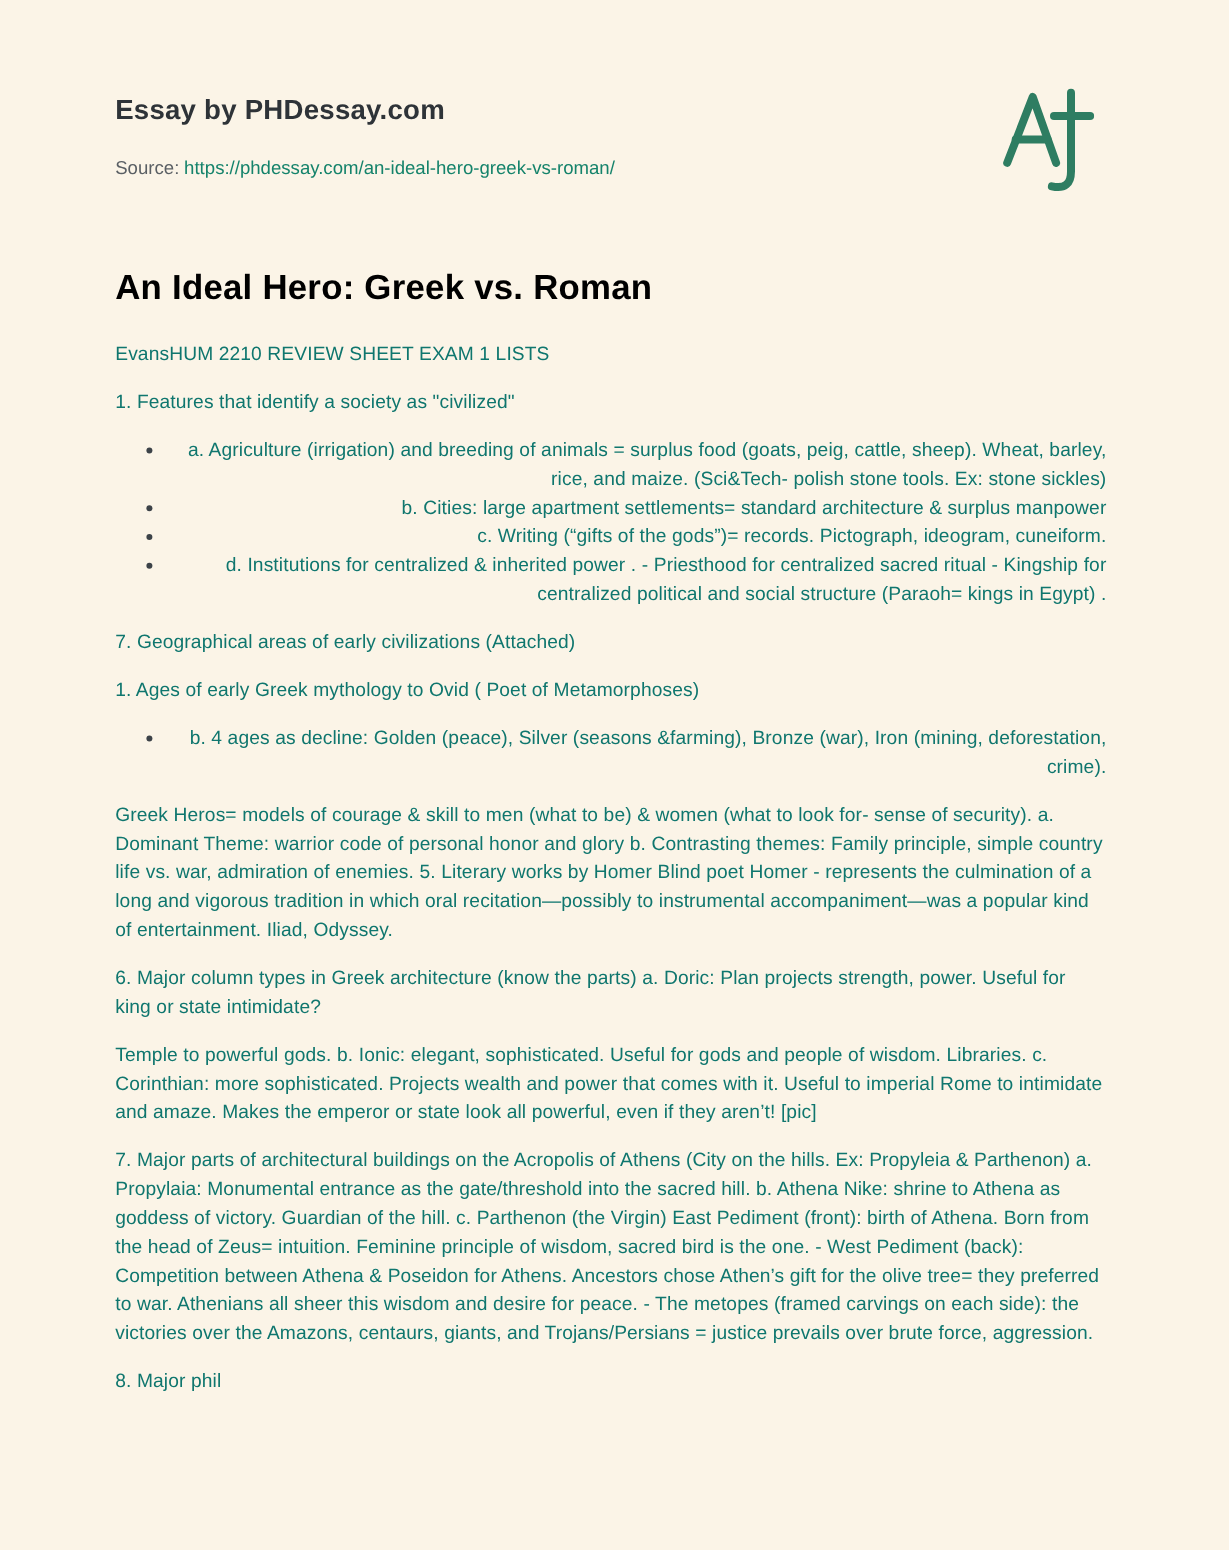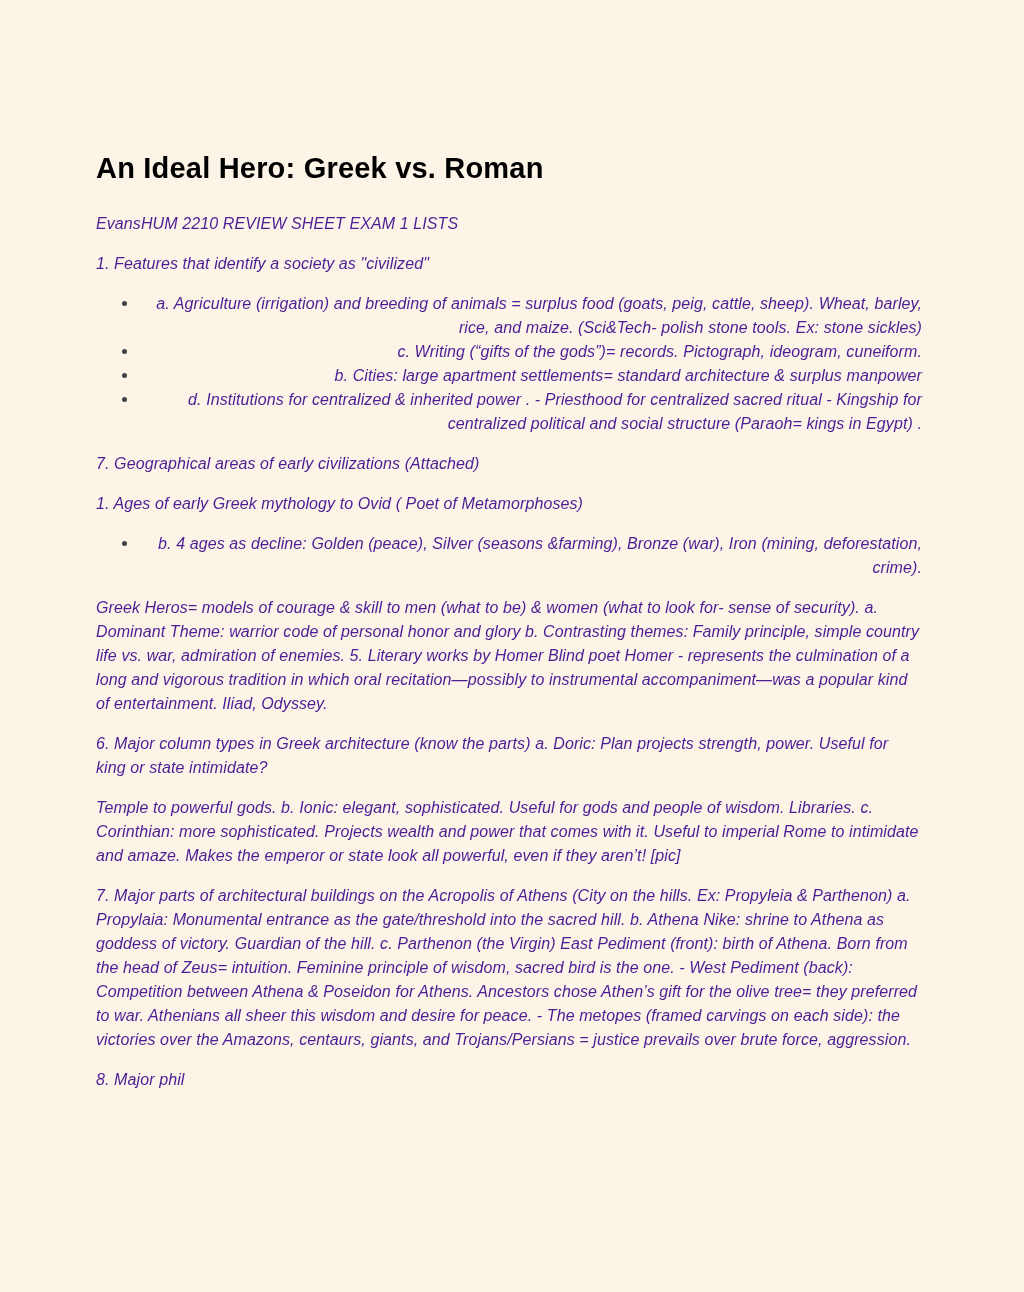--- a/index.html
+++ b/index.html
@@ -48,23 +48,22 @@
     font-weight: 700;
     color: #000000;
     letter-spacing: 0.2px;
     margin: 72px 0 26px 0;
     line-height: 36px;
   }
   .content {
     max-width: 826px;
     font-size: 16px;
     line-height: 24px;
-    color: #4c1d95;
+    color: #0f766e;
     letter-spacing: 0.1px;
-    font-style: italic;
   }
   .content p {
     margin: 0 0 16px 0;
   }
   .content ul {
     margin: 0 0 16px 0;
     padding: 0 0 0 41px;
     list-style: none;
     text-align: right;
   }
@@ -81,30 +80,46 @@
     height: 5px;
     border-radius: 50%;
     background: #3C4248;
   }
 </style>
 </head>
 <body>
 
 <div class="page">
 
+  <header>
+    <div class="brand">Essay by PHDessay.com</div>
+    <div class="source-line">
+      <span>Source:</span><a class="source-link" href="#">https://phdessay.com/an-ideal-hero-greek-vs-roman/</a>
+    </div>
+    <div class="logo">
+      <svg width="78" height="96" viewBox="0 0 88 104" aria-hidden="true">
+        <g stroke="#2E7D62" stroke-width="7.5" fill="none" stroke-linecap="round" stroke-linejoin="round">
+          <path d="M6 72 L30 10 L52 72"></path>
+          <path d="M14 50 L44 50"></path>
+          <path d="M66 6 L66 80 Q66 98 48 94"></path>
+          <path d="M50 28 L84 28"></path>
+        </g>
+      </svg>
+    </div>
+  </header>
 
   <h1 class="title">An Ideal Hero: Greek vs. Roman</h1>
 
   <main class="content">
       <p>EvansHUM 2210 REVIEW SHEET EXAM 1 LISTS</p>
       <p>1. Features that identify a society as "civilized"</p>
       <ul>
         <li>a. Agriculture (irrigation) and breeding of animals = surplus food (goats, peig, cattle, sheep). Wheat, barley, rice, and maize. (Sci&amp;Tech- polish stone tools. Ex: stone sickles)</li>
+        <li>b. Cities: large apartment settlements= standard architecture &amp; surplus manpower</li>
         <li>c. Writing (“gifts of the gods”)= records. Pictograph, ideogram, cuneiform.</li>
-        <li>b. Cities: large apartment settlements= standard architecture &amp; surplus manpower</li>
         <li>d. Institutions for centralized &amp; inherited power . - Priesthood for centralized sacred ritual - Kingship for centralized political and social structure (Paraoh= kings in Egypt) .</li>
       </ul>
       <p>7. Geographical areas of early civilizations (Attached)</p>
       <p>1. Ages of early Greek mythology to Ovid ( Poet of Metamorphoses)</p>
       <ul>
         <li>b. 4 ages as decline: Golden (peace), Silver (seasons &amp;farming), Bronze (war), Iron (mining, deforestation, crime).</li>
       </ul>
       <p>Greek Heros= models of courage &amp; skill to men (what to be) &amp; women (what to look for- sense of security). a. Dominant Theme: warrior code of personal honor and glory b. Contrasting themes: Family principle, simple country life vs. war, admiration of enemies. 5. Literary works by Homer Blind poet Homer - represents the culmination of a long and vigorous tradition in which oral recitation—possibly to instrumental accompaniment—was a popular kind of entertainment. Iliad, Odyssey.</p>
       <p>6. Major column types in Greek architecture (know the parts) a. Doric: Plan projects strength, power. Useful for king or state intimidate?</p>
       <p>Temple to powerful gods. b. Ionic: elegant, sophisticated. Useful for gods and people of wisdom. Libraries. c. Corinthian: more sophisticated. Projects wealth and power that comes with it. Useful to imperial Rome to intimidate and amaze. Makes the emperor or state look all powerful, even if they aren’t! [pic]</p>

